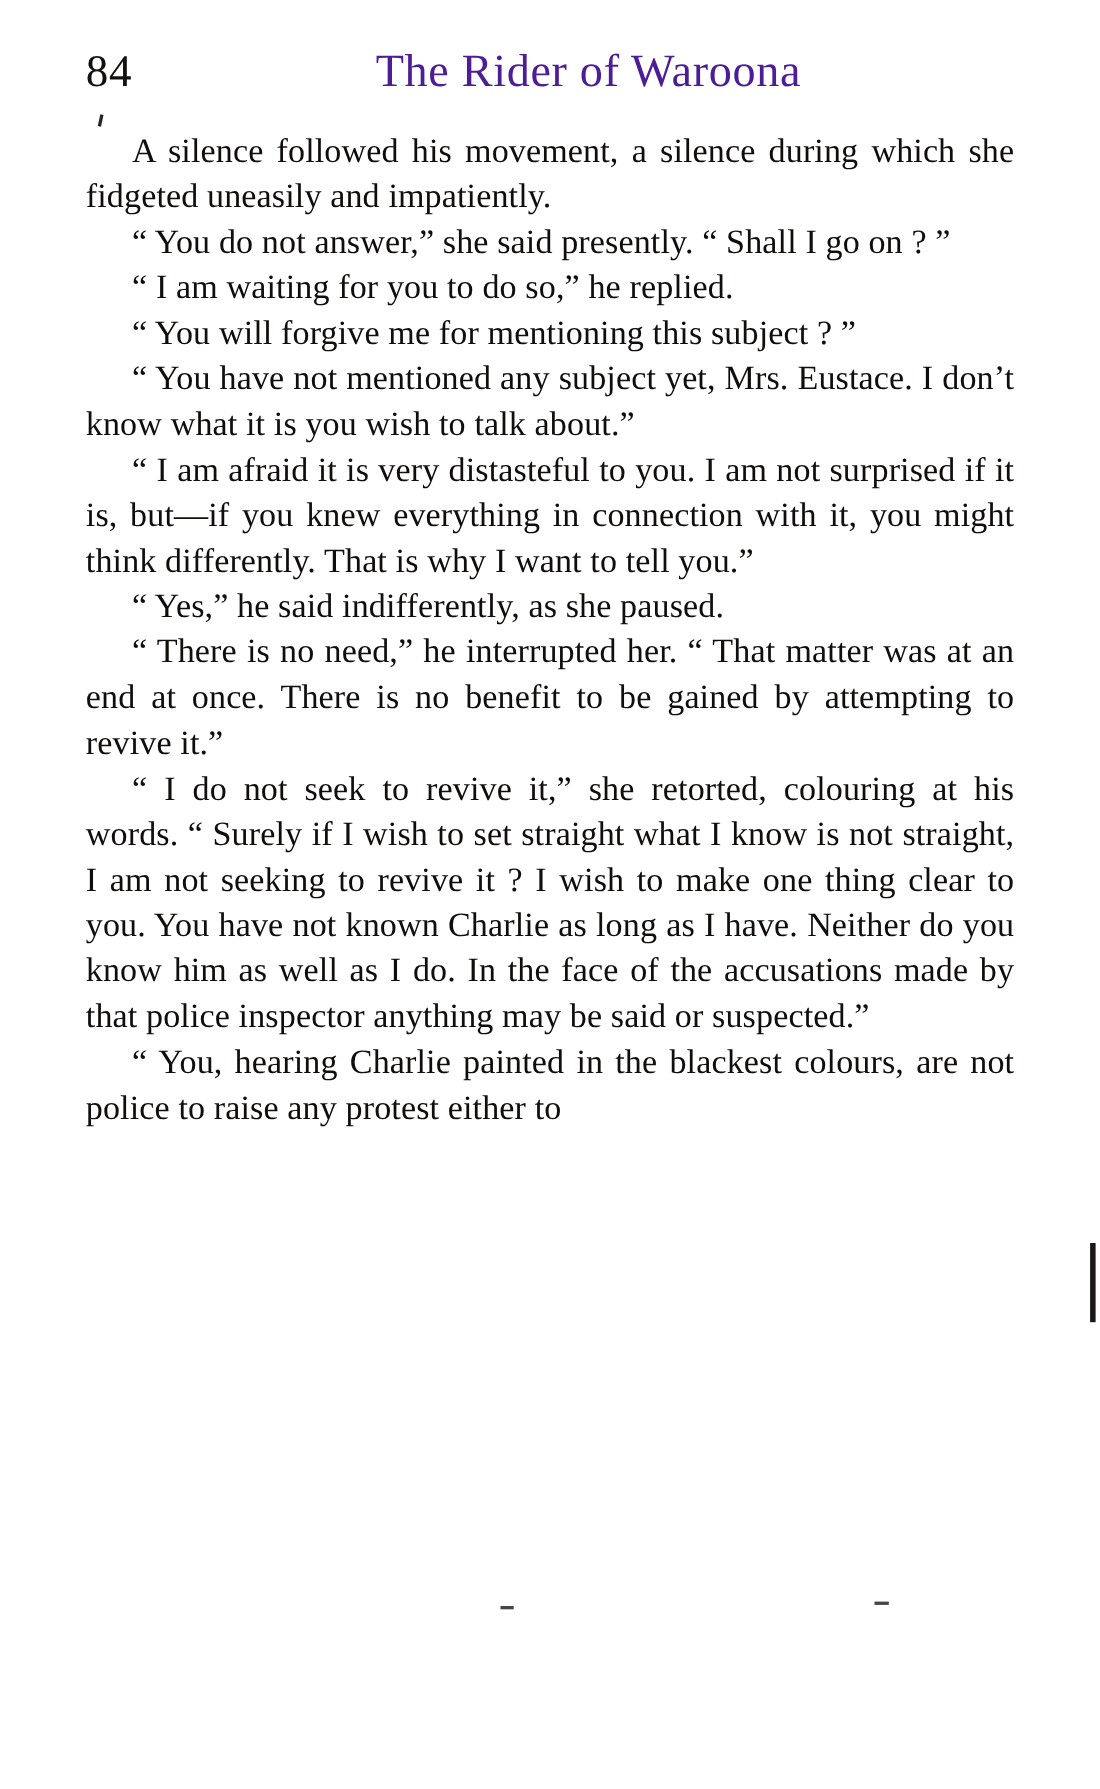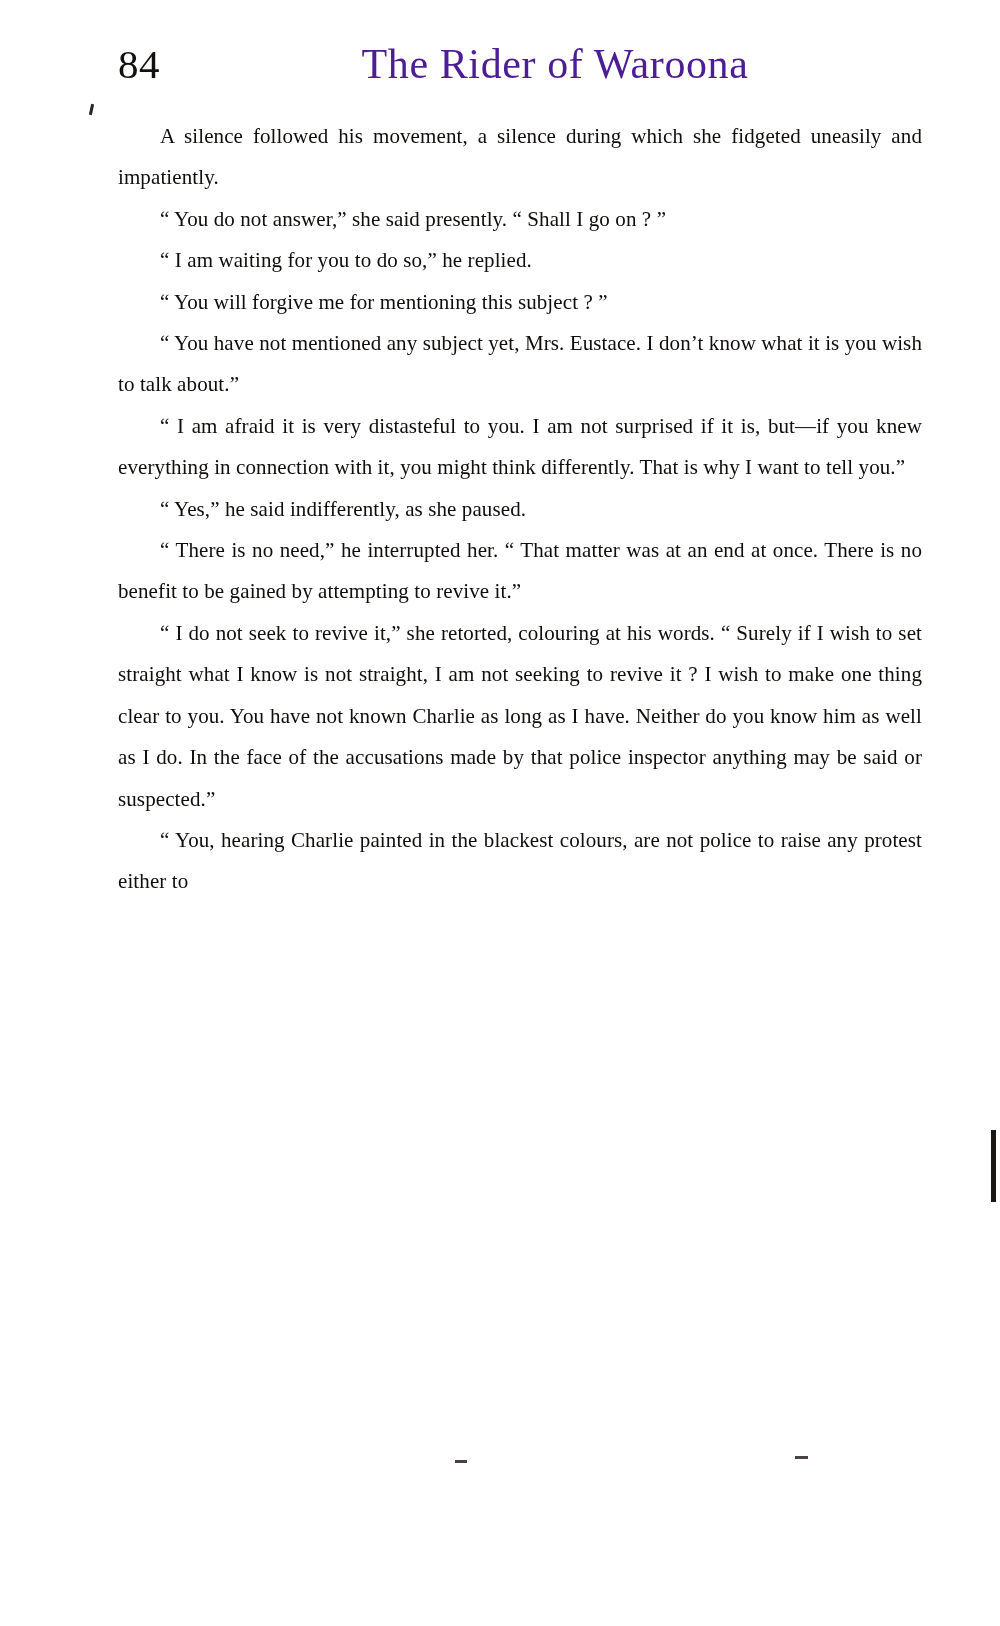--- a/index.html
+++ b/index.html
@@ -12,21 +12,21 @@
     height: 1626px;
     font-family: "Liberation Serif", serif;
     color: #100d0b;
     overflow: hidden;
   }
   .page {
     position: relative;
     width: 1000px;
     height: 1626px;
     box-sizing: border-box;
-    padding: 40px 78px 0 118px;
+    padding: 40px 78px 0 78px;
   }
   .page-header {
     display: flex;
     align-items: baseline;
     height: 70px;
     margin-bottom: 6px;
   }
   .folio {
     font-size: 41px;
     letter-spacing: 0.5px;
@@ -37,21 +37,21 @@
   .running-title {
     flex: 1;
     text-align: center;
     font-size: 42px;
     letter-spacing: 0.6px;
     padding-right: 80px;
     white-space: nowrap;
     color: #4c1d95;
   }
   .body-text {
-    font-size: 21px;
+    font-size: 31px;
     line-height: 41.4px;
     text-align: justify;
     text-justify: inter-word;
     letter-spacing: 0.1px;
   }
   .body-text p {
     margin: 0;
     text-indent: 42px;
   }
   .tick {

